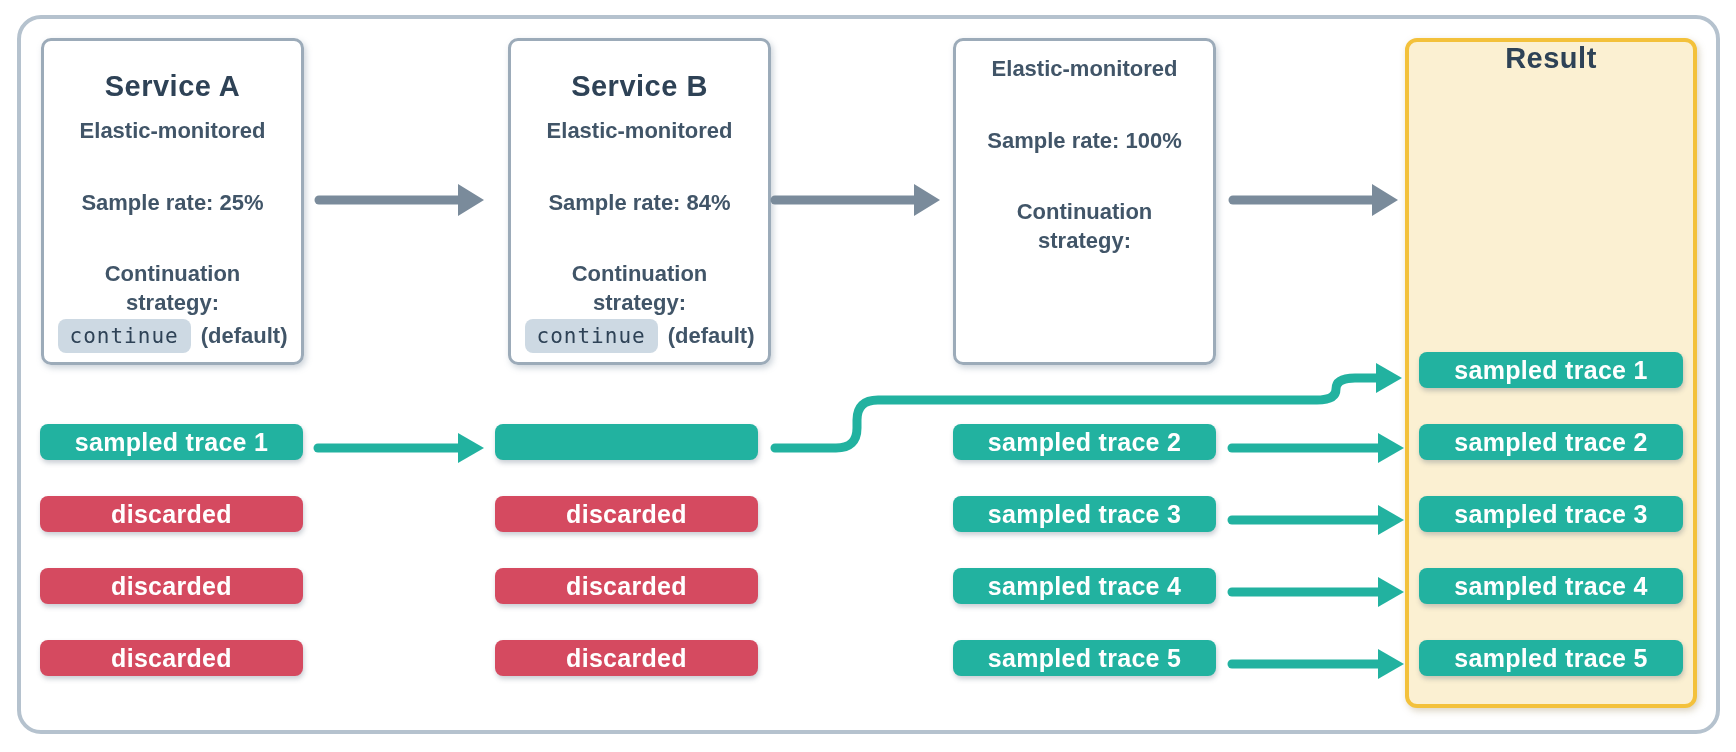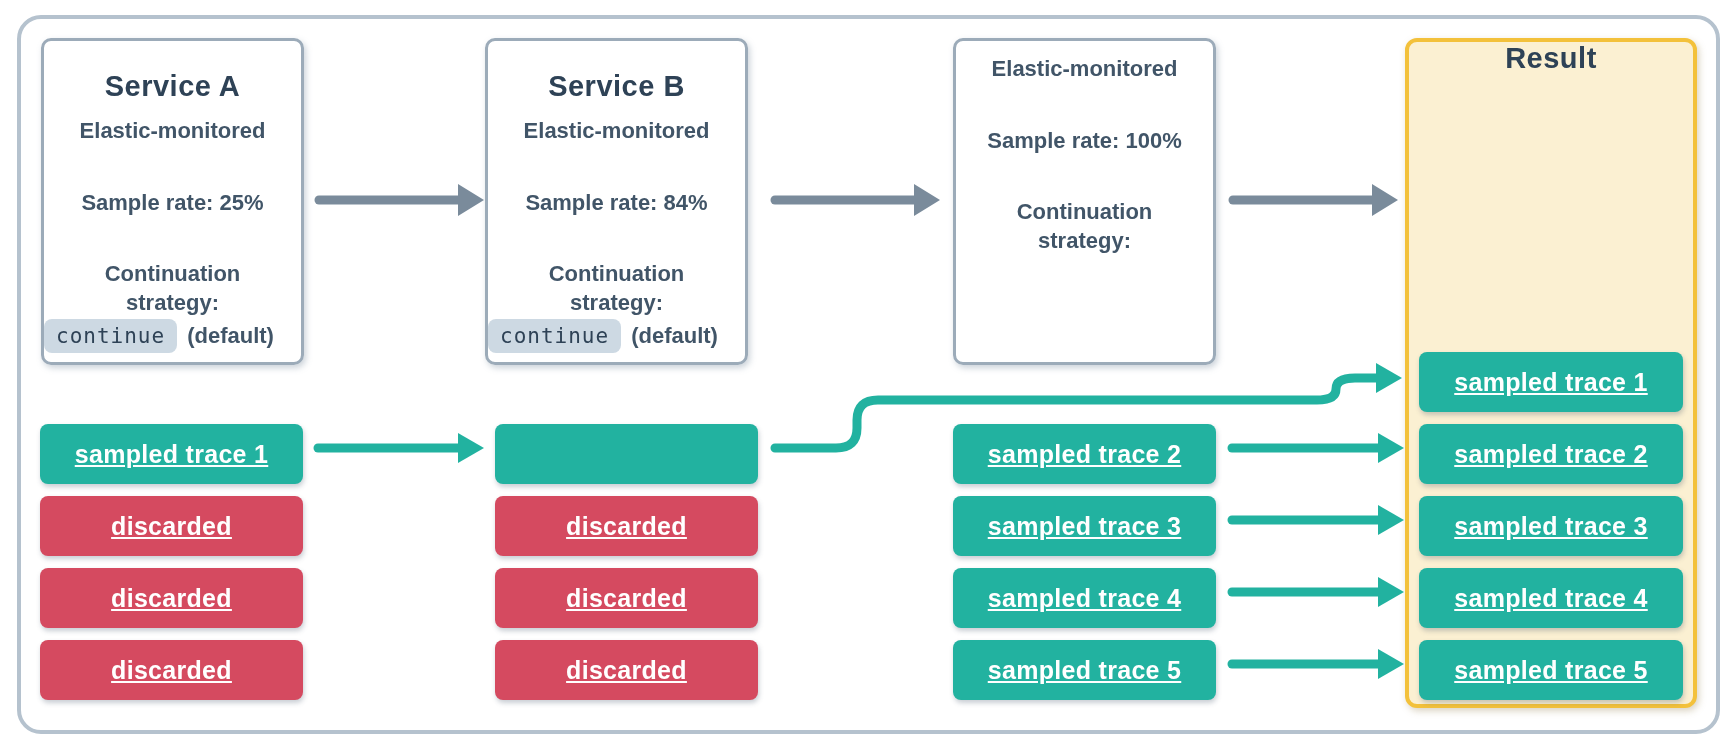--- a/index.html
+++ b/index.html
@@ -14,56 +14,55 @@
     position:absolute;left:17px;top:15px;width:1703px;height:719px;
     border:4px solid var(--outer-border,#b5c2ce);
     border-radius:24px;box-sizing:border-box;
   }
   .service-box{
     position:absolute;top:38px;width:263px;height:327px;box-sizing:border-box;
     border:3px solid var(--box-border,#9cabb9);border-radius:10px;
     box-shadow:2px 3px 6px rgba(110,130,150,.35);
     text-align:center;color:var(--body-text,#415568);
   }
-  .service-a{left:41px}.service-b{left:485px}.service-c{left:953px}
+  .service-a{left:41px}.service-b{left:508px}.service-c{left:953px}
   .service-title{
     margin-top:28px;font-size:29px;line-height:34px;font-weight:bold;
     color:var(--navy,#2e4256);letter-spacing:.5px;
   }
   .service-sub{margin-top:16px;font-size:22px;line-height:24px;font-weight:600;}
   .service-rate{margin-top:48px;font-size:22px;line-height:24px;font-weight:600;}
   .service-strategy{margin-top:44px;font-size:22px;line-height:29px;font-weight:600;}
   .strategy-row{
-    margin-top:2px;display:flex;align-items:center;justify-content:flex-start;gap:10px;
+    margin-top:2px;display:flex;align-items:center;justify-content:center;gap:10px;
   }
   .code-pill{
     background:var(--code-bg,#cdd9e3);border-radius:8px;padding:5px 12px;
     font-family:"DejaVu Sans Mono","Liberation Mono",monospace;
     font-size:21px;color:var(--navy,#2e4256);letter-spacing:1px;
   }
   .strategy-note{font-size:22px;font-weight:600;}
   .strategy-note:empty{display:none;}
   .result-box{
     position:absolute;left:1405px;top:38px;width:292px;height:670px;box-sizing:border-box;
     background:var(--result-bg,#fbf0d2);
     border:4px solid var(--result-border,#f3c13b);border-radius:12px;
     box-shadow:2px 3px 7px rgba(150,130,80,.35);
     text-align:center;
   }
   .result-title{
     font-size:29px;font-weight:bold;color:var(--navy,#2e4256);
     letter-spacing:.5px;
   }
   .pill{
-    position:absolute;width:263px;height:60px;border-radius:8px;
+    position:absolute;width:263px;height:36px;border-radius:8px;
     display:flex;align-items:center;justify-content:center;
     color:var(--pill-text,#ffffff);font-size:25px;font-weight:700;
     box-shadow:1px 3px 5px rgba(60,80,100,.28);
     letter-spacing:.3px;
-    text-decoration:underline;
   }
   .pill.sampled{background:var(--teal,#22b2a0);}
   .pill.discarded{background:var(--red,#d54a60);}
   .col-a{left:40px}.col-b{left:495px}.col-c{left:953px}.col-r{left:1419px;width:264px}
   .row0{top:352px}.row1{top:424px}.row2{top:496px}.row3{top:568px}.row4{top:640px}
   svg.arrows{position:absolute;left:0;top:0;z-index:3;}
   .shaft{stroke-width:9;stroke-linecap:round;fill:none;}
   .shaft.gray{stroke:var(--gray-arrow,#7a8b9b);}
   .shaft.teal{stroke:var(--teal,#22b2a0);}
   .head.gray{fill:var(--gray-arrow,#7a8b9b);}

